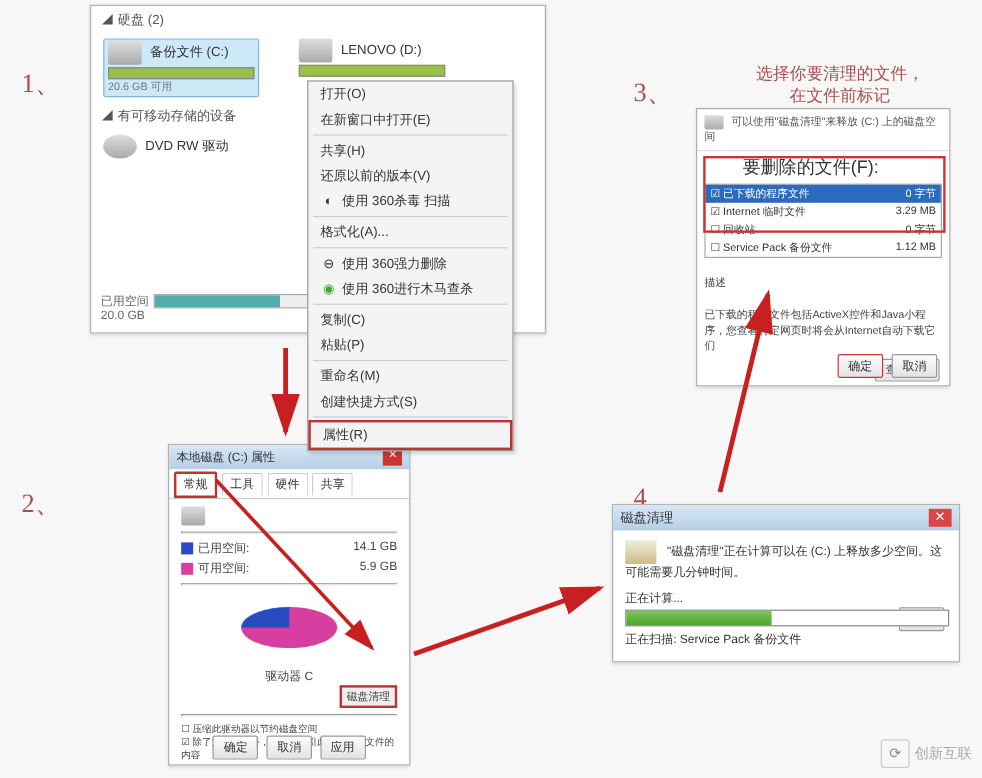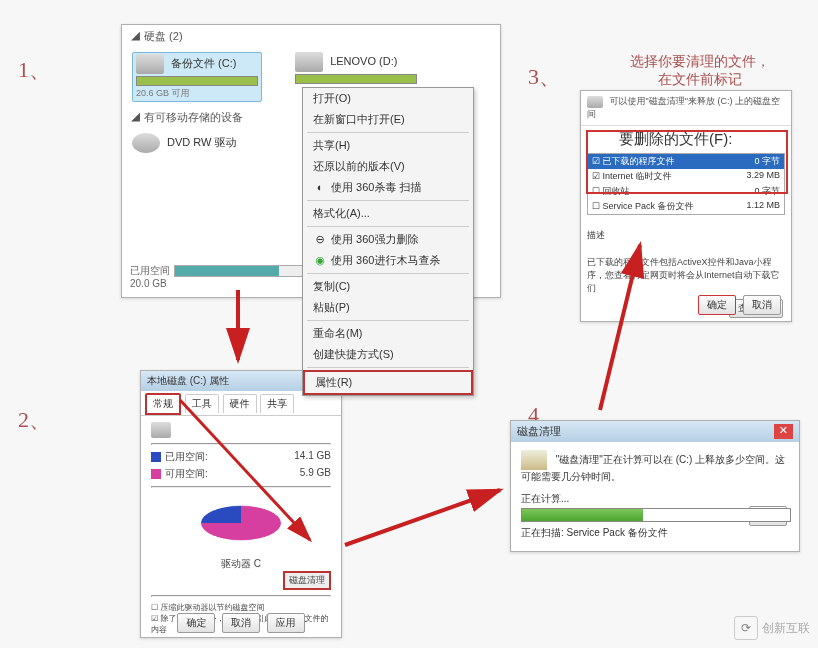--- a/index.html
+++ b/index.html
@@ -25,21 +25,21 @@
     text-align: center;
     line-height: 1.3;
   }
   .panel {
     position: absolute;
     background: #fff;
     border: 1px solid #b0b0b0;
     box-shadow: 0 1px 3px rgba(0,0,0,.15);
   }
   
-  .explorer { left: 75px; top: 24px; width: 378px; height: 272px; margin-left: 46px; }
+  .explorer { left: 75px; top: 4px; width: 378px; height: 272px; }
   .explorer-header { font-size: 11px; padding: 4px 8px; color: #555; }
   .drive-area { padding: 4px 10px; }
   .drive { display: inline-block; vertical-align: top; margin-right: 30px; }
   .drive.selected { background: #cde8f6; border:1px solid #7ab8dd; padding:1px 3px; border-radius:2px;}
   .drive-icon {
     display:inline-block; width:28px; height:20px; background:linear-gradient(#ddd,#aaa);
     border-radius:2px; vertical-align:middle; margin-right:4px;
   }
   .drive-bar { width:120px; height:8px; background:#9abf4a; border:1px solid #888; margin-top:2px;}
   .sub-header { font-size:11px; padding:4px 8px; color:#555;}

